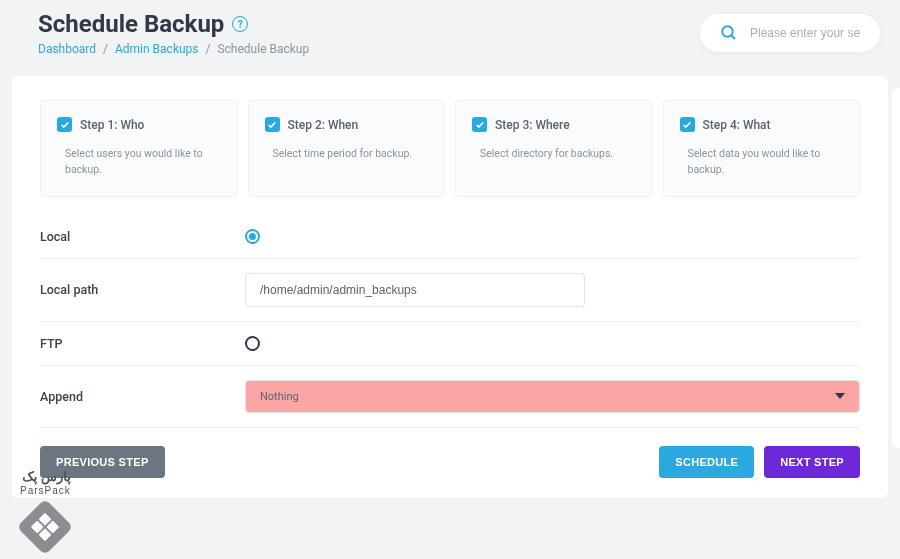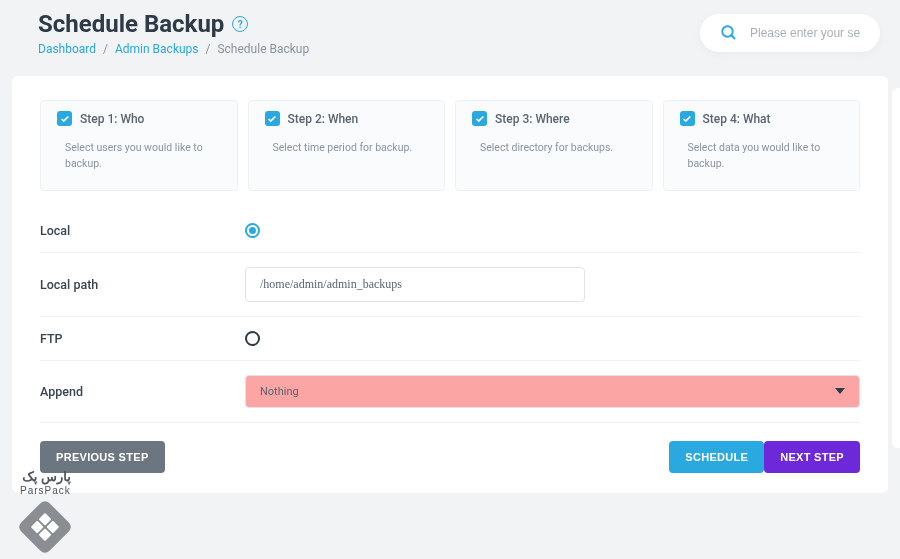--- a/index.html
+++ b/index.html
@@ -40,21 +40,21 @@
   background: transparent; width: 110px;
 }
 .search-input::placeholder { color: #a8b0b8; }
 .card {
   background: #fff; margin: 12px 12px 0 12px; border-radius: 6px;
   padding: 24px 28px 20px 28px;
 }
 .steps { display: flex; gap: 10px; margin-bottom: 18px; }
 .step {
   flex: 1; background: #fafbfc; border: 1px solid #eef0f2;
-  border-radius: 4px; padding: 10px 16px 18px 16px;
+  border-radius: 4px; padding: 16px 16px 18px 16px;
 }
 .step-head { display: flex; align-items: center; gap: 8px; margin-bottom: 14px; }
 .step-check {
   width: 15px; height: 15px; background: #2aa8e0; border-radius: 3px;
   display: flex; align-items: center; justify-content: center;
 }
 .step-check svg { width: 10px; height: 10px; }
 .step-title { font-size: 12px; color: #5a6470; font-weight: 500; }
 .step-desc { font-size: 10.5px; color: #8a94a0; line-height: 1.5; padding-left: 8px; }
 .form-row {
@@ -67,36 +67,36 @@
 .radio {
   width: 15px; height: 15px; border: 2px solid #2aa8e0; border-radius: 50%;
   display: flex; align-items: center; justify-content: center; cursor: pointer;
 }
 .radio.checked::after {
   content: ""; width: 7px; height: 7px; background: #2aa8e0; border-radius: 50%;
 }
 .radio.unchecked { border-color: #2e3a47; }
 .text-input {
   width: 340px; padding: 9px 14px; border: 1px solid #e0e4e8;
-  border-radius: 4px; font-size: 12px; color: #5a6470; outline: none; font-family: Liberation Serif, serif;
+  border-radius: 4px; font-size: 12px; color: #5a6470; outline: none;
 }
 .select {
   width: 100%; padding: 9px 14px; border: 1px solid #e0e4e8;
   border-radius: 4px; font-size: 11px; color: #5a6470;
   display: flex; justify-content: space-between; align-items: center;
   cursor: pointer; background: #fca5a5;
 }
 .select .caret {
   width: 0; height: 0; border-left: 5px solid transparent;
   border-right: 5px solid transparent; border-top: 6px solid #2e3a47;
 }
 .actions {
   display: flex; justify-content: space-between; margin-top: 18px;
 }
-.actions-right { display: flex; }
+.actions-right { display: flex; gap: 10px; }
 .btn {
   padding: 10px 16px; border: none; border-radius: 4px;
   font-size: 11px; font-weight: 700; color: #fff; cursor: pointer;
   letter-spacing: 0.3px;
 }
 .btn-gray { background: #6c7680; }
 .btn-blue { background: #2aa8e0; }
 .btn-green { background: #6d28d9; }
 .footer {
   position: absolute; bottom: 12px; left: 20px;

